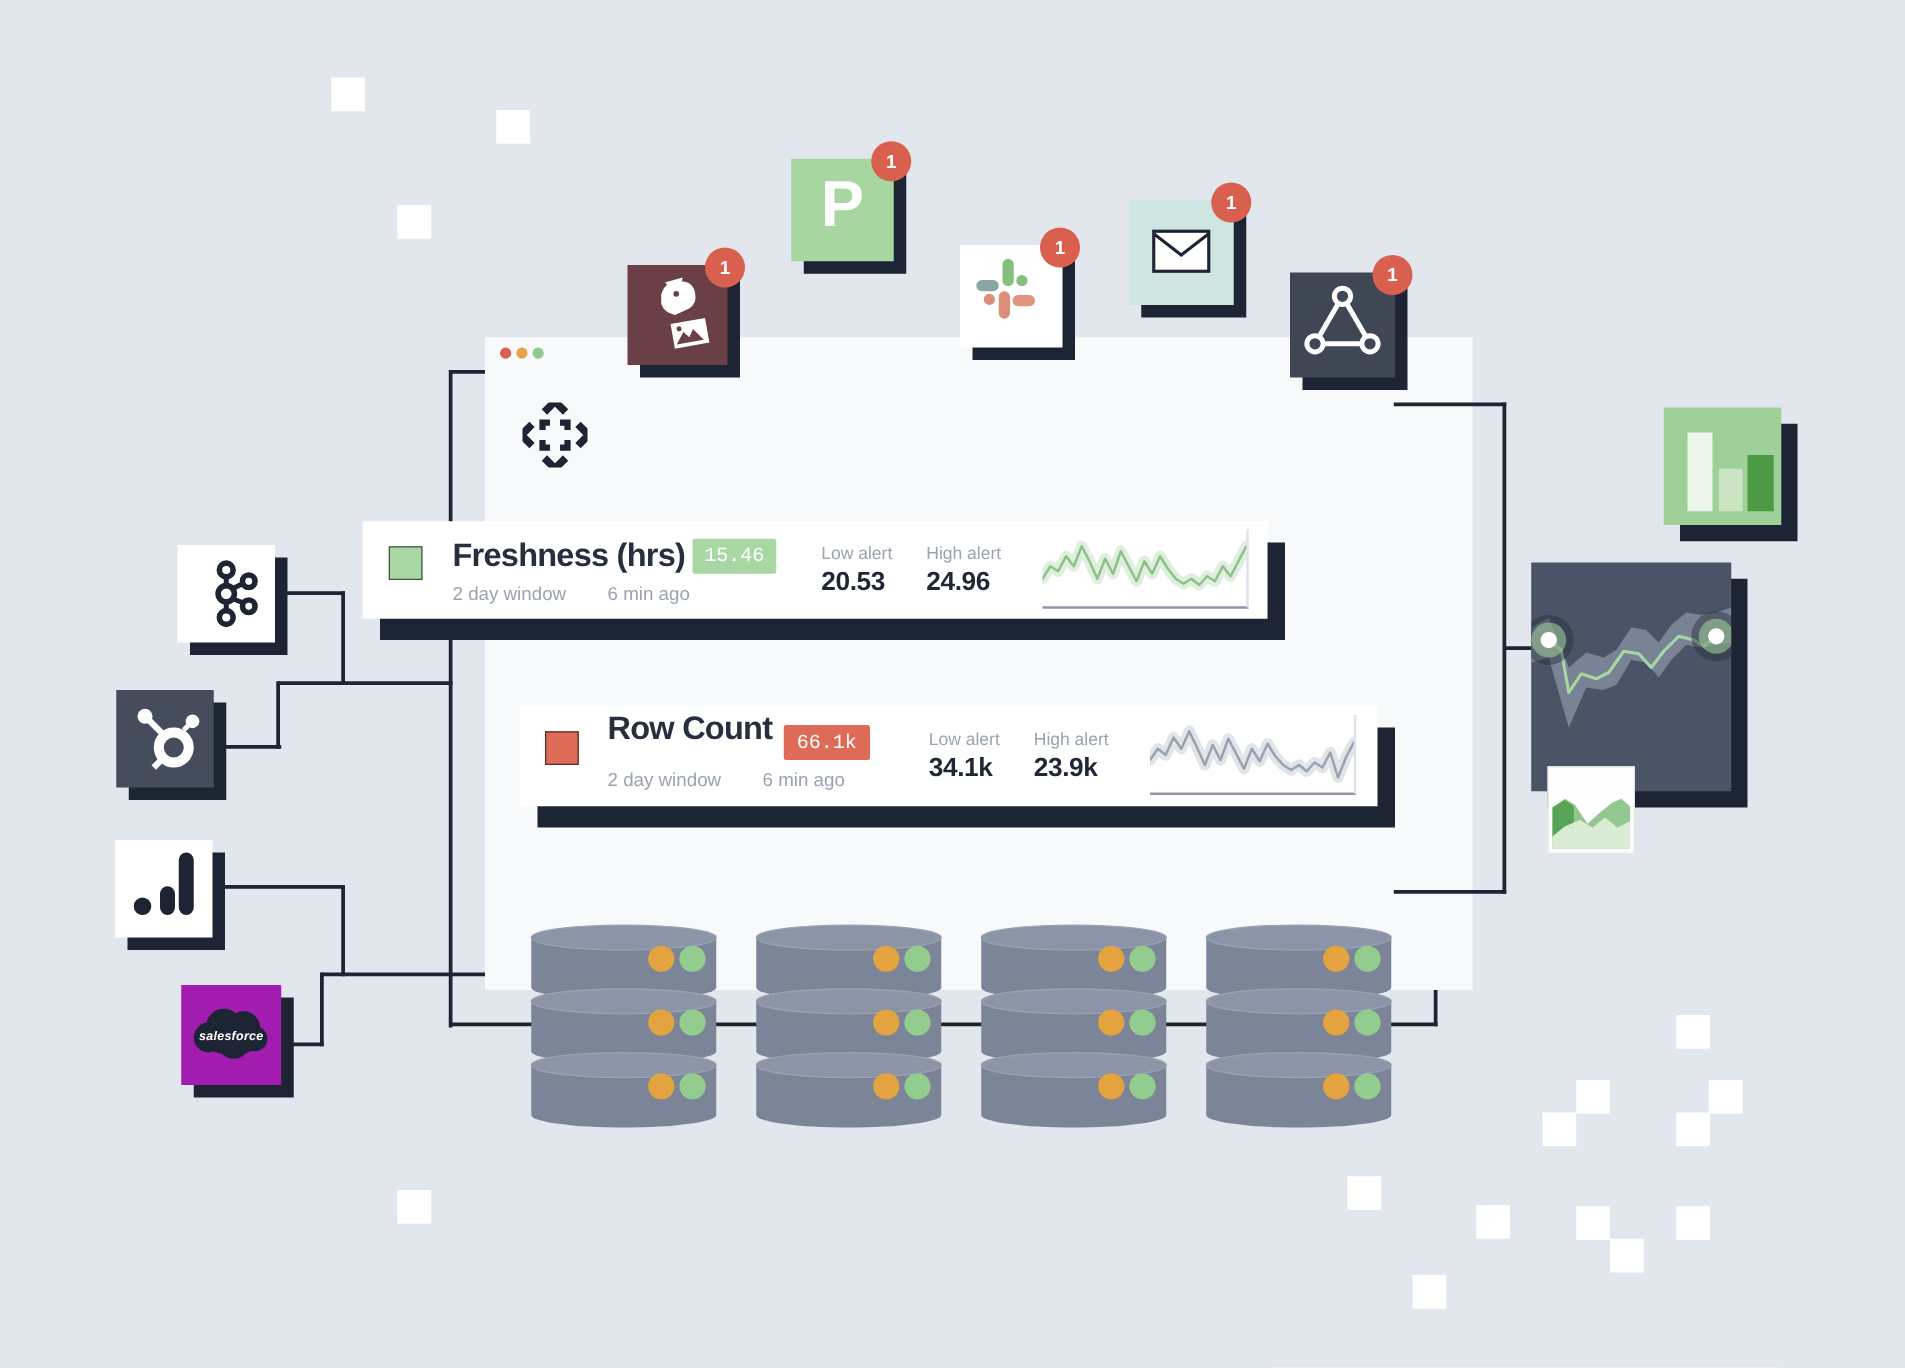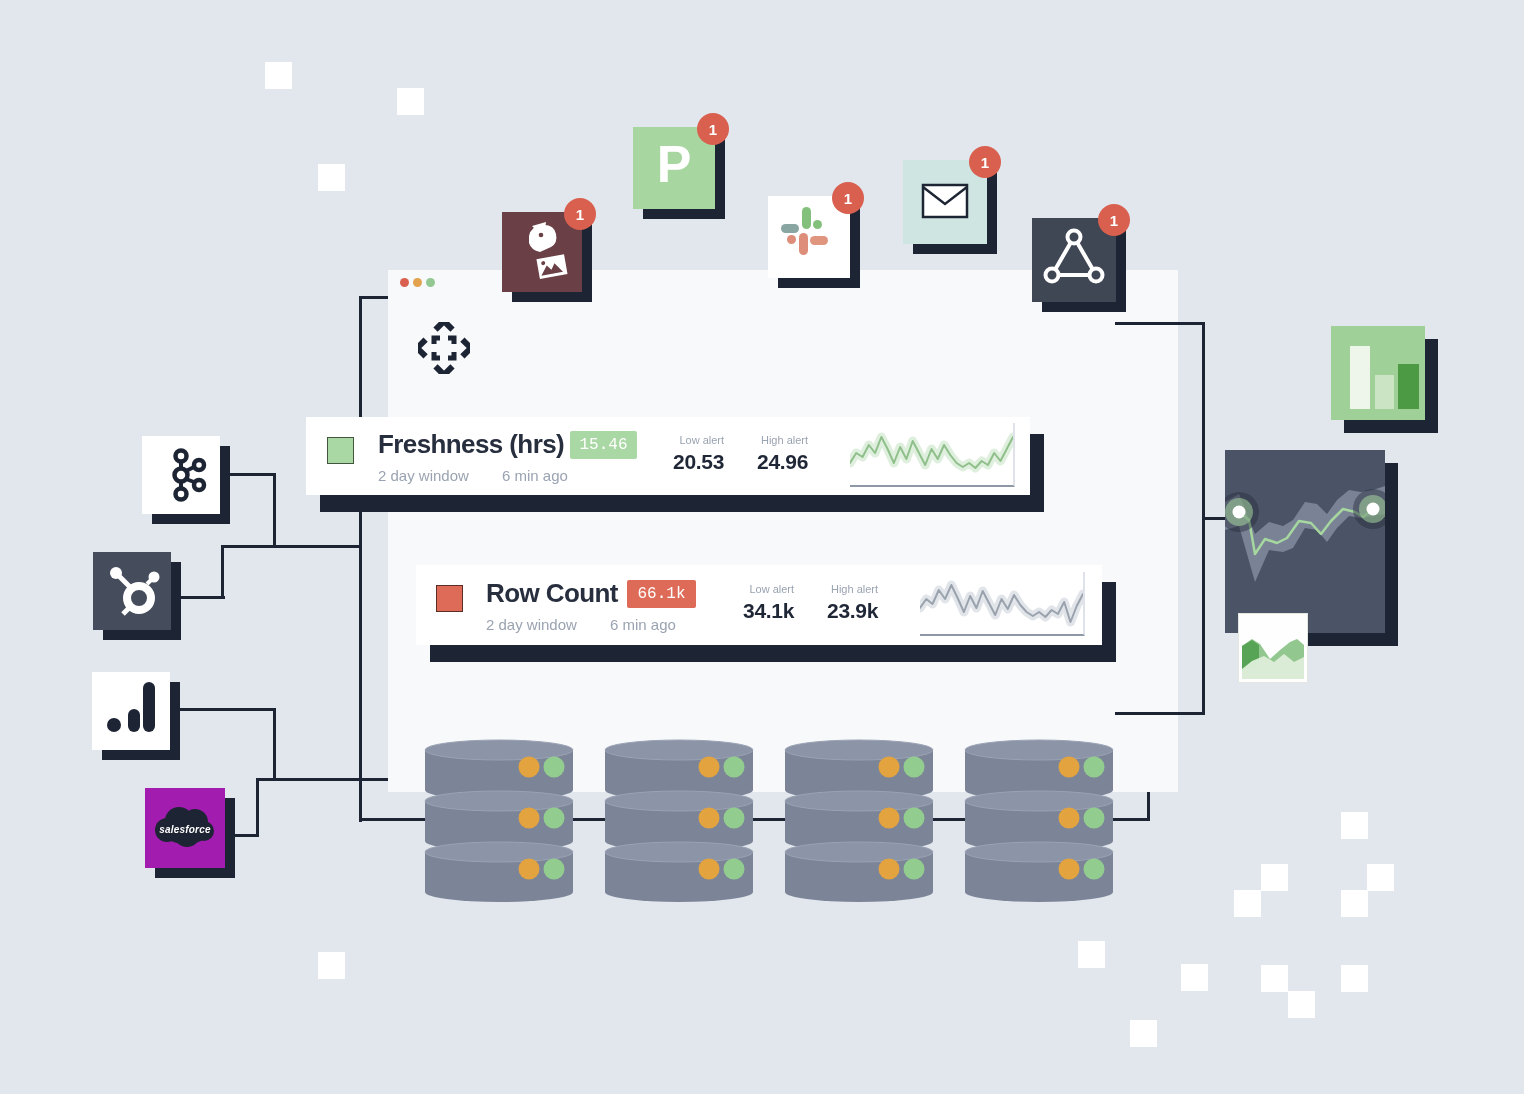--- a/index.html
+++ b/index.html
@@ -11,21 +11,21 @@
   .panel{position:absolute;left:388px;top:270px;width:790px;height:522px;background:#f7f9fb;z-index:8;}
   .dots{position:absolute;left:12px;top:8px;display:flex;gap:4px;}
   .dot{width:9px;height:9px;border-radius:50%;}
   .mc-logo{position:absolute;left:30px;top:52px;}
   .card{position:absolute;background:#ffffff;z-index:30;box-shadow:14px 17px 0 #1d2433;}
   .swatch{position:absolute;width:25px;height:25px;border:1px solid #44553f;}
   .card-title{position:absolute;font-size:26px;font-weight:700;color:#272e3e;letter-spacing:-0.6px;white-space:nowrap;}
   .sub{position:absolute;font-size:15px;color:#9aa3b1;white-space:nowrap;}
   .vbadge{position:absolute;display:flex;align-items:center;justify-content:center;color:#ffffff;
           font-family:Liberation Mono, monospace;font-size:16px;border-radius:2px;}
-  .alert-label{font-size:11px;color:#9aa3b1;text-align:right;}
+  .alert-label{font-size:14px;color:#9aa3b1;}
   .alert-value{font-size:21px;font-weight:700;color:#1f2636;margin-top:4px;letter-spacing:-0.3px;}
   .alert-col{position:absolute;}
   .spark{position:absolute;width:163px;height:62px;border-bottom:2px solid #8f98a6;border-right:2px solid #dfe3e9;}
   .spark svg{display:block;width:100%;height:100%;}
   .tile{position:absolute;display:flex;align-items:center;justify-content:center;
         box-shadow:10px 10px 0 #1d2433;z-index:40;}
   .badge{position:absolute;right:-14px;top:-14px;width:32px;height:32px;border-radius:50%;
          background:#d9604f;color:#fff;font-size:15px;font-weight:700;display:flex;
          align-items:center;justify-content:center;z-index:41;}
   .db{position:absolute;width:150px;height:166px;z-index:22;}
@@ -80,21 +80,21 @@
       <span class="dot" style="background:#d9604f"></span>
       <span class="dot" style="background:#e2a24e"></span>
       <span class="dot" style="background:#93c892"></span>
     </div>
     <svg class="mc-logo" width="52" height="52" viewBox="0 0 52 52">
       <rect x="7" y="7" width="38" height="38" fill="none" stroke="#1d2433" stroke-width="6" transform="rotate(45 26 26)" stroke-dasharray="24 14" stroke-dashoffset="12"></rect>
       <rect x="16" y="16" width="20" height="20" fill="none" stroke="#1d2433" stroke-width="5" stroke-dasharray="12 8" stroke-dashoffset="6"></rect>
     </svg>
   </div>
 
-  <div class="card" style="left:306px;top:417px;width:724px;height:78px">
+  <div class="card" style="left:290px;top:417px;width:724px;height:78px">
     <div class="swatch" style="left:21px;top:20px;background:#a9d8a4"></div>
     <div class="card-title" style="left:72px;top:12px">Freshness (hrs)</div>
     <div class="sub" style="left:72px;top:50px">2 day window</div>
     <div class="sub" style="left:196px;top:50px">6 min ago</div>
     <div class="vbadge" style="left:264px;top:14px;width:67px;height:28px;background:#a9d8a4">15.46</div>
     <div class="alert-col" style="left:367px;top:17px">
       <div class="alert-label">Low alert</div>
       <div class="alert-value">20.53</div>
     </div>
     <div class="alert-col" style="left:451px;top:17px">
@@ -104,21 +104,21 @@
     <div class="spark" style="left:544px;top:6px">
         <svg viewBox="0 0 163 62" preserveAspectRatio="none">
           <polyline points="0,40 6.269230769230769,30 12.538461538461538,34 18.807692307692307,22 25.076923076923077,30 31.346153846153847,14 37.61538461538461,26 43.88461538461539,40 50.15384615384615,24 56.42307692307692,36 62.69230769230769,18 68.96153846153847,30 75.23076923076923,42 81.5,26 87.76923076923077,36 94.03846153846153,22 100.3076923076923,32 106.57692307692308,40 112.84615384615384,44 119.11538461538461,40 125.38461538461539,45 131.65384615384616,38 137.92307692307693,42 144.19230769230768,30 150.46153846153845,38 156.73076923076923,26 163,14" fill="none" stroke-linejoin="round" stroke-linecap="round" stroke="#c5e2c1" stroke-width="9" opacity="0.55"></polyline>
           <polyline points="0,40 6.269230769230769,30 12.538461538461538,34 18.807692307692307,22 25.076923076923077,30 31.346153846153847,14 37.61538461538461,26 43.88461538461539,40 50.15384615384615,24 56.42307692307692,36 62.69230769230769,18 68.96153846153847,30 75.23076923076923,42 81.5,26 87.76923076923077,36 94.03846153846153,22 100.3076923076923,32 106.57692307692308,40 112.84615384615384,44 119.11538461538461,40 125.38461538461539,45 131.65384615384616,38 137.92307692307693,42 144.19230769230768,30 150.46153846153845,38 156.73076923076923,26 163,14" fill="none" stroke-linejoin="round" stroke-linecap="round" stroke="#8fbf8a" stroke-width="2"></polyline>
         </svg>
       </div>
   </div>
 
   <div class="card" style="left:416px;top:565px;width:686px;height:80px">
     <div class="swatch" style="left:20px;top:20px;background:#dd6b57;border-color:#5a2e26"></div>
-    <div class="card-title" style="left:70px;top:13px">Row Count</div>
+    <div class="card-title" style="left:70px;top:2px">Row Count</div>
     <div class="sub" style="left:70px;top:51px">2 day window</div>
     <div class="sub" style="left:194px;top:51px">6 min ago</div>
     <div class="vbadge" style="left:211px;top:15px;width:69px;height:28px;background:#dd6b57">66.1k</div>
     <div class="alert-col" style="left:327px;top:18px">
       <div class="alert-label">Low alert</div>
       <div class="alert-value">34.1k</div>
     </div>
     <div class="alert-col" style="left:411px;top:18px">
       <div class="alert-label">High alert</div>
       <div class="alert-value">23.9k</div>

